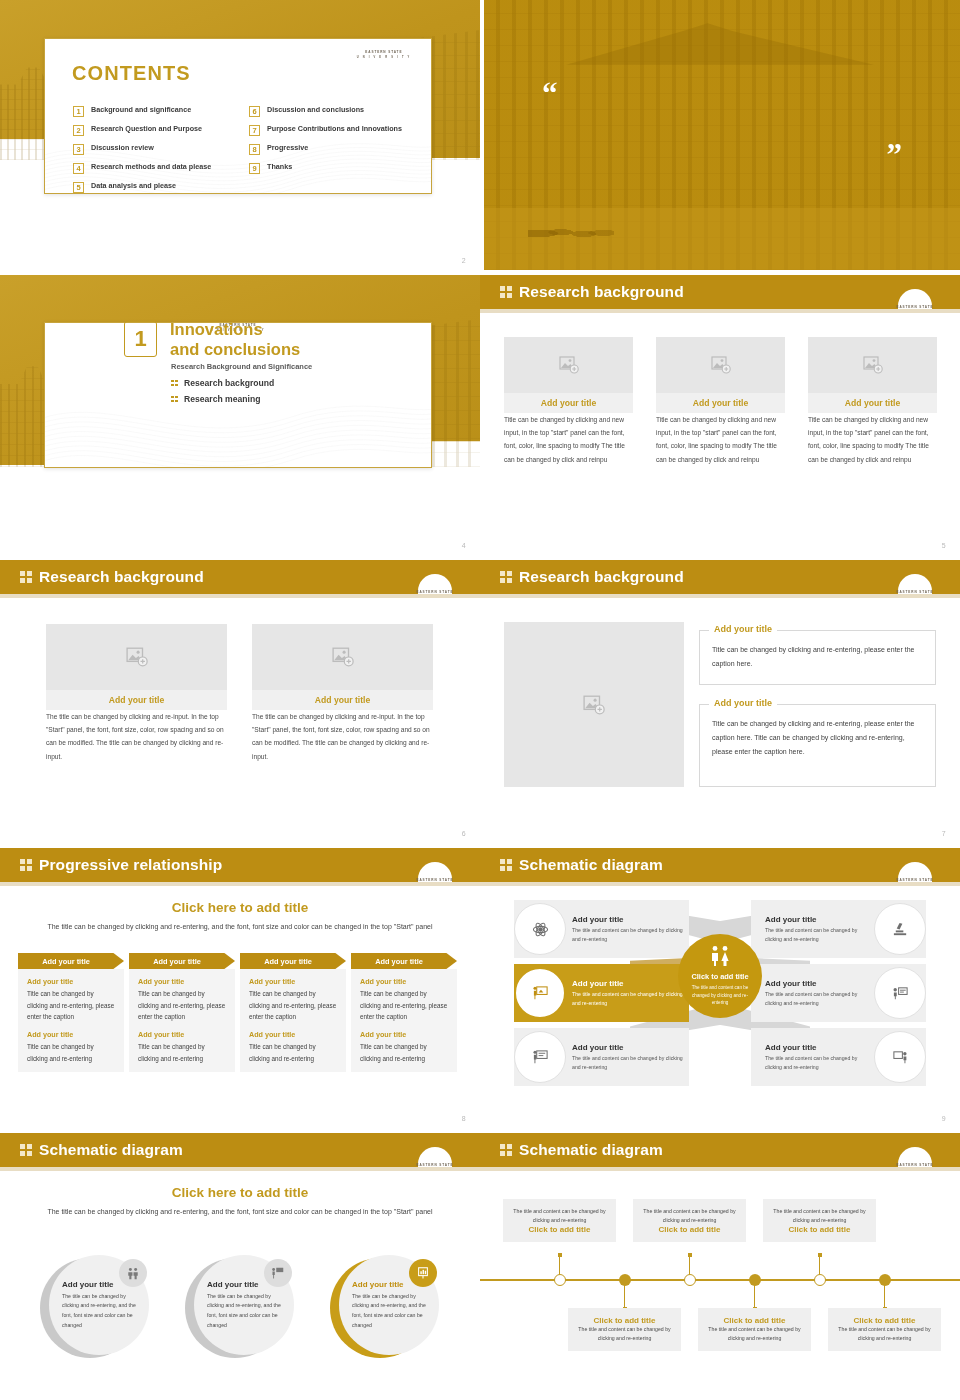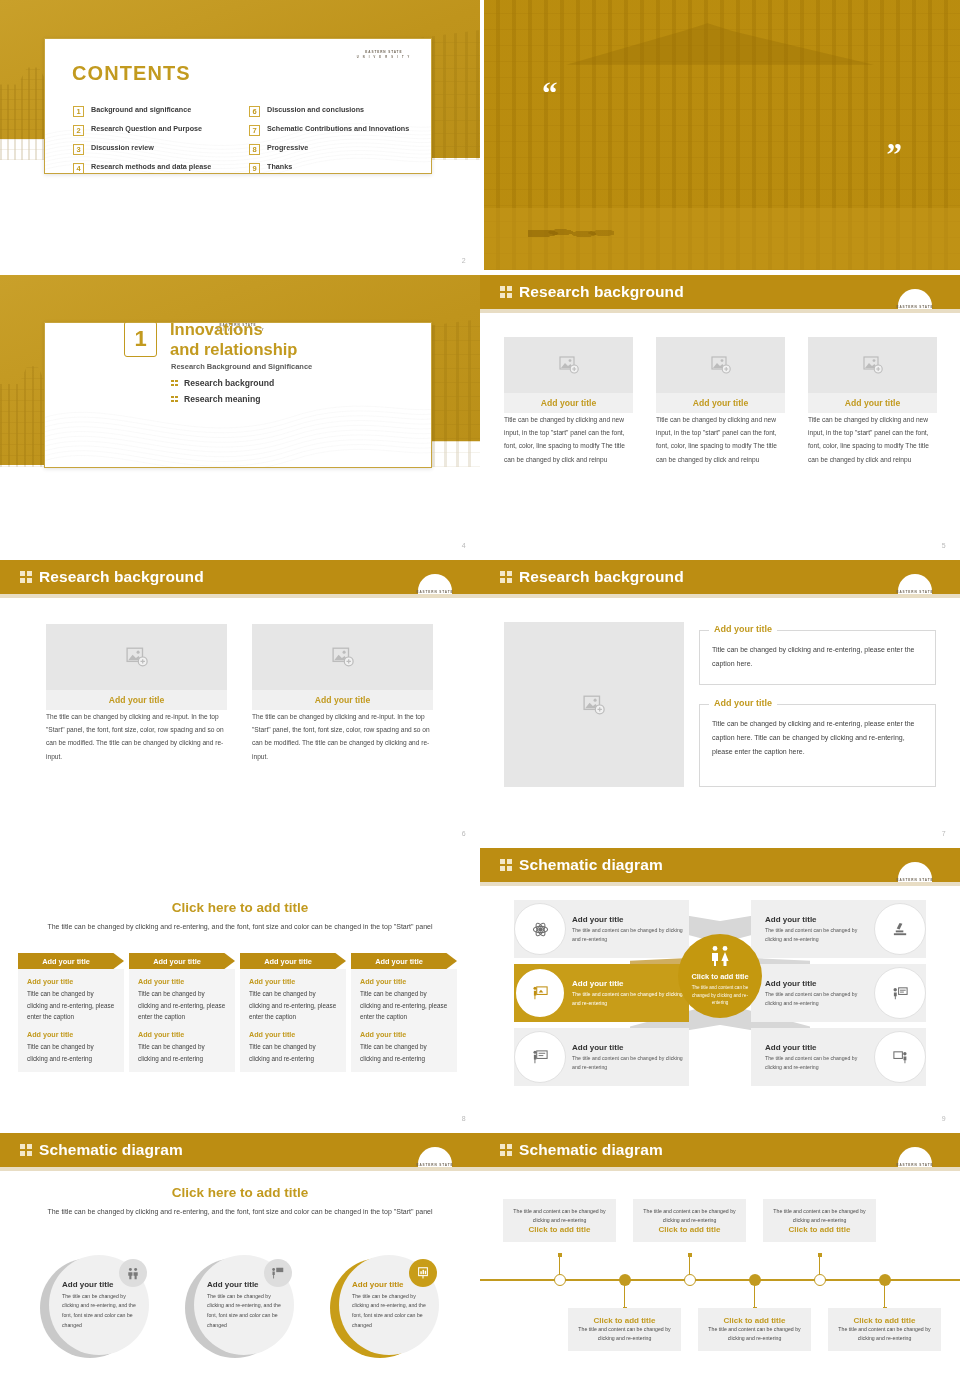--- a/index.html
+++ b/index.html
@@ -81,21 +81,21 @@
   .s2-bldg2 {
     position: absolute; right: 0; top: 30px; width: 180px; height: 130px;
     opacity: .26;
     background:
       repeating-linear-gradient(90deg, rgba(120,85,5,.5) 0 3px, transparent 3px 11px),
       repeating-linear-gradient(0deg, rgba(120,85,5,.28) 0 1px, transparent 1px 13px);
     clip-path: polygon(0 18%, 100% 0, 100% 100%, 0 100%);
   }
   .card {
     position: absolute; left: 44px; top: 38px;
-    width: 388px; height: 136px;
+    width: 388px; height: 156px;
     background: #fff; border: 1px solid #c7a43c;
     box-shadow: 0 1px 4px rgba(0,0,0,.12);
     overflow: hidden;
   }
   .card-arc {
     position: absolute; right: 34px; top: -1px;
     width: 34px; height: 18px; background: #fff;
     border-radius: 17px 17px 0 0; transform: translateY(-9px);
   }
   .card-wave {
@@ -393,21 +393,21 @@
             <span class="toc-txt">Data analysis and please</span>
           </div>
         </div>
         <div class="toc-col">
           <div class="toc-item">
             <span class="toc-num">6</span>
             <span class="toc-txt">Discussion and conclusions</span>
           </div>
           <div class="toc-item">
             <span class="toc-num">7</span>
-            <span class="toc-txt">Schematic Contributions and Innovations</span>
+            <span class="toc-txt">Purpose Contributions and Innovations</span>
           </div>
           <div class="toc-item">
             <span class="toc-num">8</span>
             <span class="toc-txt">Progressive</span>
           </div>
           <div class="toc-item">
             <span class="toc-num">9</span>
             <span class="toc-txt">Thanks</span>
           </div>
         </div>
@@ -453,21 +453,21 @@
         <div class="logo">
           <div>EASTERN STATE</div>
           <div class="l2">U N I V E R S I T Y</div>
         </div>
       </div>
     </div>
 
     <div class="sec-num">1</div>
     <div class="sec-title">
       <div>Innovations</div>
-      <div>and relationship</div>
+      <div>and conclusions</div>
     </div>
     <div class="sec-sub">Research Background and Significance</div>
     <div class="sec-bullets">
       <div class="sec-bullet">
         <span class="bdots">
             <i></i>
             <i></i>
             <i></i>
             <i></i>
           </span>
@@ -628,20 +628,35 @@
     <div class="fs" style="left:219px; top:144px; width:237px; height:83px;">
       <span class="fs-legend">Add your title</span>
       <p>Title can be changed by clicking and re-entering, please enter the caption here. Title can be changed by clicking and re-entering, please enter the caption here.</p>
     </div>
     <div class="pagenum">7</div>
   </div>
 
   <div class="gap"></div>
 
   <div class="slide">
+    <div class="hdr">
+      <span class="dots">
+          <i></i>
+          <i></i>
+          <i></i>
+          <i></i>
+        </span>
+      <h2>Progressive relationship</h2>
+      <div class="hdr-badge">
+        <div class="logo">
+          <div>EASTERN STATE</div>
+          <div class="l2">U N I V E R S I T Y</div>
+        </div>
+      </div>
+    </div>
     <div class="ctr-title">Click here to add title</div>
     <div class="ctr-sub">The title can be changed by clicking and re-entering, and the font, font size and color can be changed in the top "Start" panel</div>
 
     <div class="chevrons">
       <div class="chev-col">
         <div class="chev">Add your title</div>
         <div class="chev-body">
           <div class="chev-h">Add your title</div>
           <div class="chev-p">Title can be changed by clicking and re-entering, please enter the caption</div>
           <div class="chev-h">Add your title</div>

